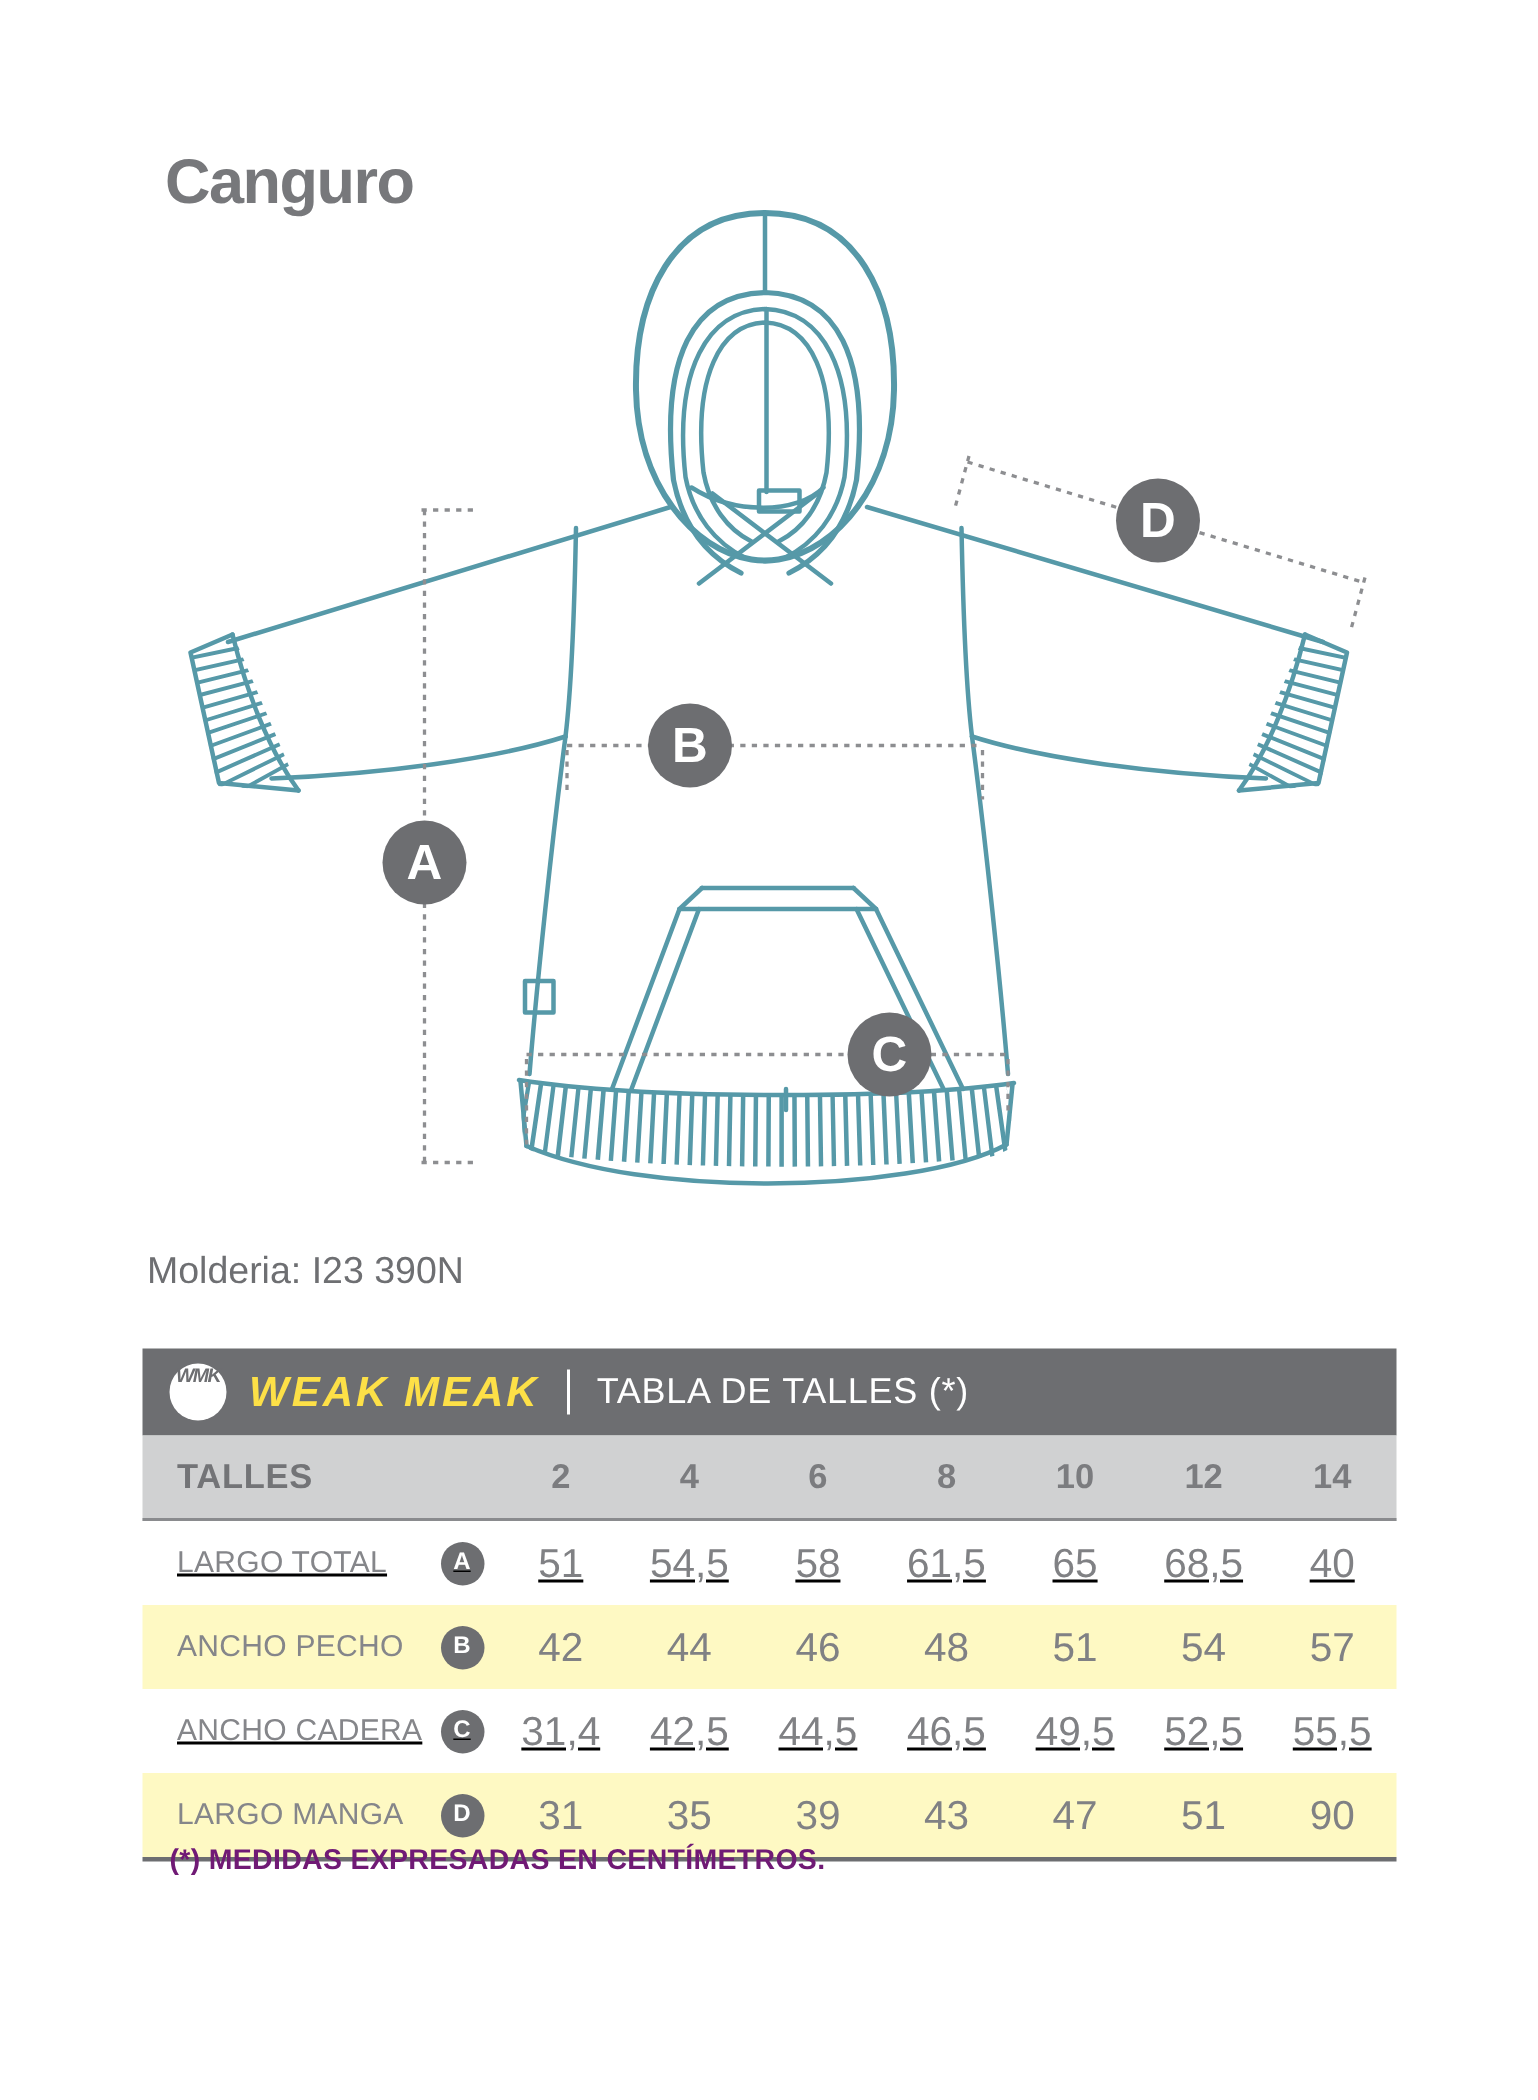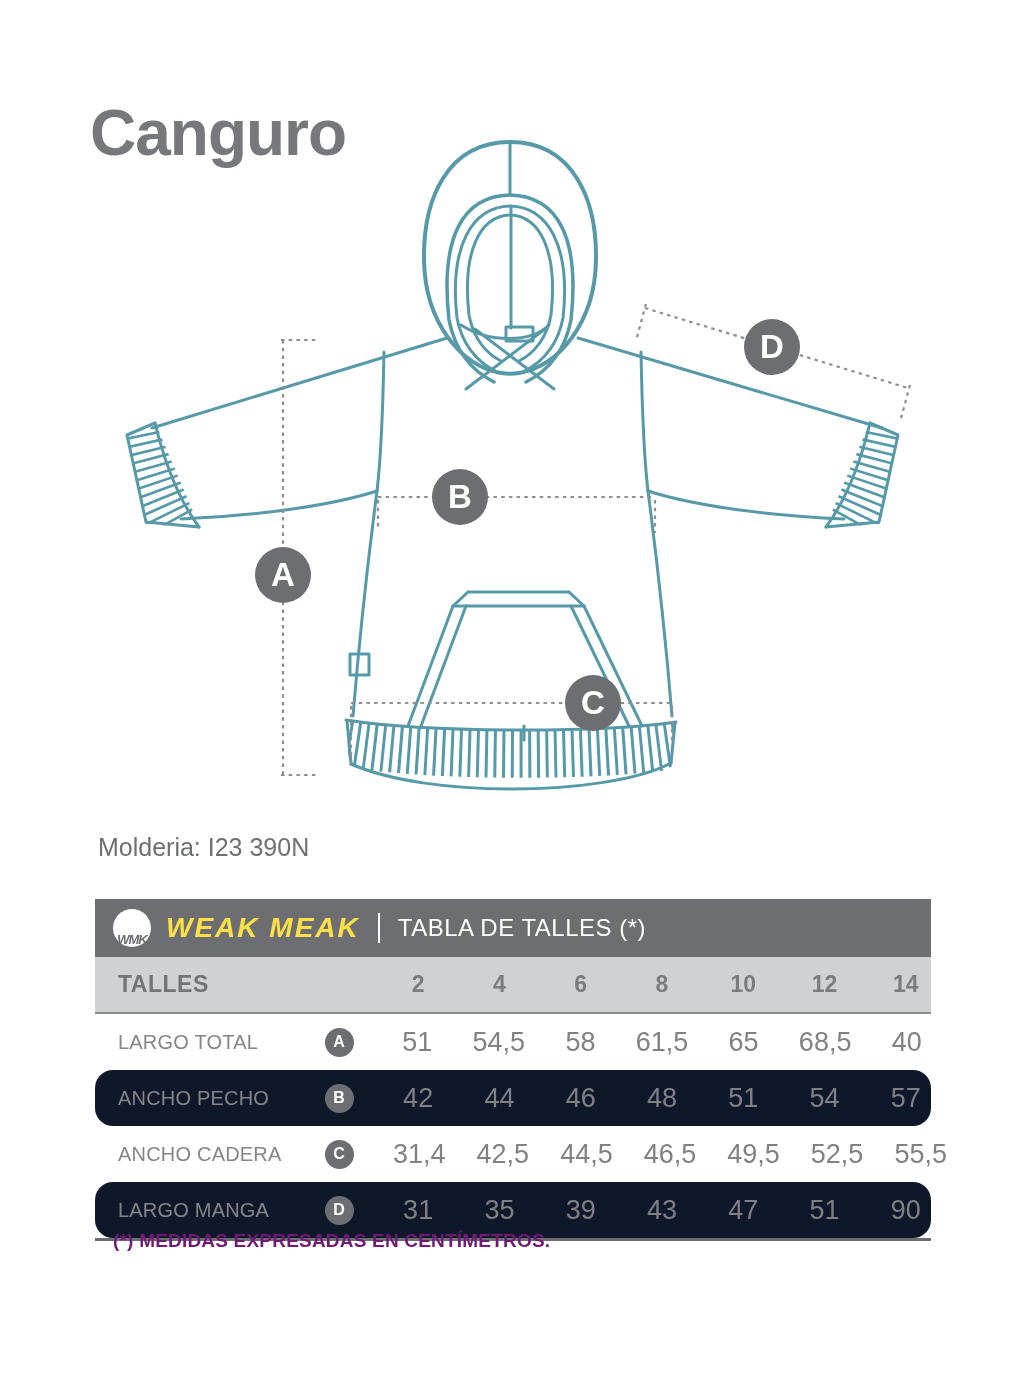--- a/index.html
+++ b/index.html
@@ -2,22 +2,22 @@
 <html><head>
 <meta charset="utf-8">
 <style>
   html,body{margin:0;padding:0;}
   body{
     width:1025px;height:1400px;position:relative;background:#ffffff;
     font-family:"Liberation Sans", sans-serif;overflow:hidden;
   }
   
   .title{
-    position:absolute;left:90px;top:96px;
-    font-size:64px;font-weight:700;color:#77787b;
+    position:absolute;left:110px;top:96px;
+    font-size:42px;font-weight:700;color:#77787b;
     line-height:1.17;letter-spacing:-1px;
   }
   .molderia{
     position:absolute;left:98px;top:833px;
     font-size:25px;font-weight:400;color:#6e6f72;
   }
   
   .diagram-svg{position:absolute;left:0;top:0;}
   .marker{
     position:absolute;width:56px;height:56px;border-radius:50%;
@@ -25,52 +25,52 @@
     justify-content:center;font-size:33px;font-weight:700;
   }
   
   .sizes-table{position:absolute;left:95px;top:899px;width:836px;}
   .t-header{
     height:58px;background:#6d6e71;display:flex;align-items:center;
     padding-left:18px;box-sizing:border-box;
   }
   .logo-circle{
     width:38px;height:38px;border-radius:50%;background:#ffffff;
-    display:flex;align-items:flex-end;justify-content:center;
+    display:flex;align-items:flex-start;justify-content:center;
     font-size:13px;font-weight:700;font-style:italic;color:#6d6e71;
     letter-spacing:-1px;flex:0 0 auto;
   }
   .brand{
     color:#fde047;font-weight:700;font-style:italic;font-size:28px;
     letter-spacing:2px;margin-left:15px;white-space:nowrap;
   }
   .hdr-divider{width:2px;height:30px;background:#ffffff;margin:0 18px;flex:0 0 auto;}
   .t-title{color:#ffffff;font-size:24px;letter-spacing:0.5px;white-space:nowrap;}
   .t-row{
     display:grid;grid-template-columns:190px 46px repeat(7,1fr);
-    align-items:center;height:56px;gap:31px;
+    align-items:center;height:56px;
   }
   .sizes-row{background:#d0d1d2;height:55px;border-bottom:2px solid #8a8b8e;}
   .sizes-row .row-label{
     grid-column:1/3;font-weight:700;font-size:23px;color:#737477;
     padding-left:23px;letter-spacing:0.5px;
   }
   .size-h{text-align:center;font-weight:700;font-size:23px;color:#7b7c7f;}
   .data-row .row-label{
     font-size:20px;color:#85868a;padding-left:23px;letter-spacing:0.2px;
     white-space:nowrap;
   }
   .badge{
     width:29px;height:29px;border-radius:50%;background:#6d6e71;color:#fff;
     font-weight:700;font-size:16px;display:flex;align-items:center;
     justify-content:center;margin:0 auto;
   }
   .cell{text-align:center;font-size:27px;color:#808184;}
-  .row-white{background:#ffffff;}
-  .row-gray{background:#0f172a;border-radius:18px;}
+  .row-white{background:#ffffff;text-decoration:underline;}
+  .row-gray{background:#fef9c3;}
   .t-bottom{height:0;border-bottom:3px solid #6d6e71;}
   .footnote{
     position:absolute;left:113px;top:1230px;
     font-size:19px;font-weight:700;color:#701a75;letter-spacing:0.2px;
   }
 </style>
 </head>
 <body>
 
 <div class="title">

